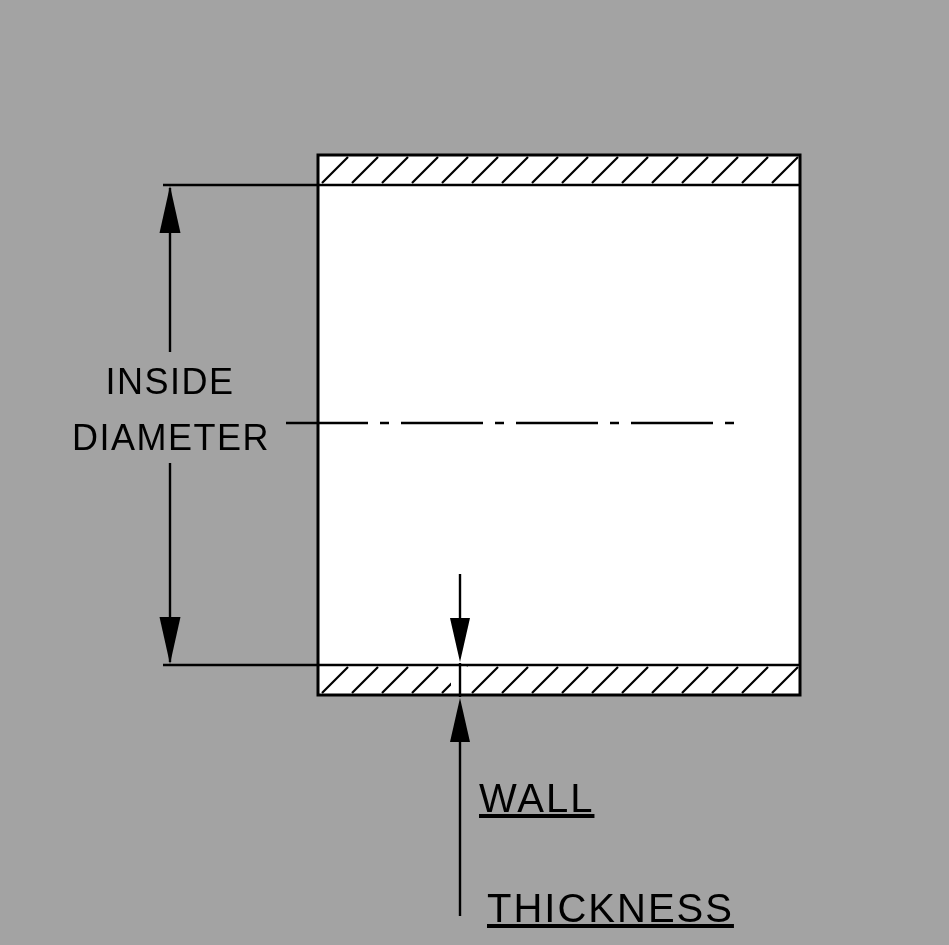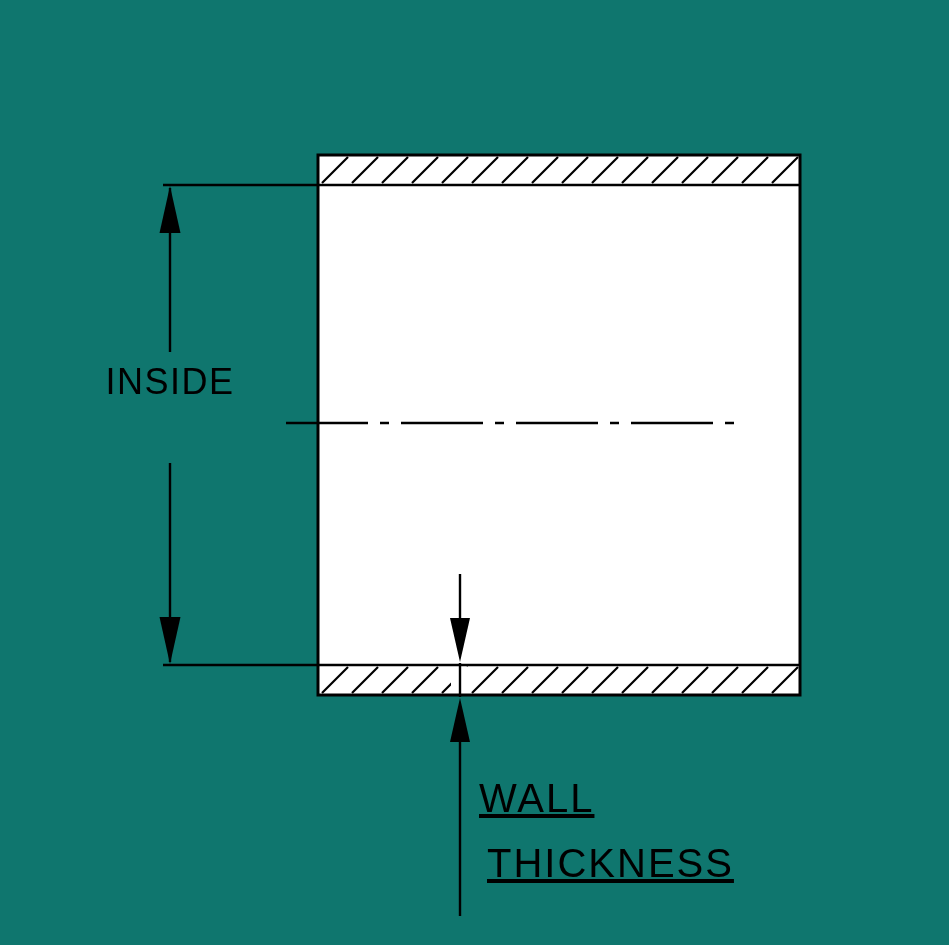--- a/index.html
+++ b/index.html
@@ -4,21 +4,21 @@
 <style>
   html, body {
     margin: 0;
     padding: 0;
     background: #ffffff;
   }
   #stage {
     position: relative;
     width: 949px;
     height: 945px;
-    background: #0f766e;
+    background: #a3a3a3;
     overflow: hidden;
   }
   #drawing {
     position: absolute;
     left: 0;
     top: 0;
   }
   .label {
     position: absolute;
     color: #000000;
@@ -32,21 +32,21 @@
     letter-spacing: 1.5px;
   }
   .callout-label-line {
     font-size: 40px;
     letter-spacing: 2px;
     text-decoration: underline;
   }
   #inside-label-line1 { left: 170px; top: 361px; transform: translateX(-50%); }
   #inside-label-line2 { left: 171px; top: 417px; transform: translateX(-50%); }
   #wall-label-line1   { left: 479px; top: 776px; }
-  #wall-label-line2   { left: 487px; top: 841px; text-align: right; }
+  #wall-label-line2   { left: 487px; top: 886px; text-align: right; }
 </style>
 </head>
 <body>
 
 <div id="stage">
 
   <svg id="drawing" width="949" height="945" viewBox="0 0 949 945" xmlns="http://www.w3.org/2000/svg">
 
     <g>
 
@@ -84,18 +84,19 @@
       <polygon points="460,662 450,618 470,618" fill="#000000"></polygon>
 
       <polygon points="460,698 450,742 470,742" fill="#000000"></polygon>
 
       <line x1="460" y1="742" x2="460" y2="916" stroke="#000000" stroke-width="2.4"></line>
     </g>
   </svg>
 
   <div class="label dim-label-line" id="inside-label-line1">INSIDE</div>
 
+  <div class="label dim-label-line" id="inside-label-line2">DIAMETER</div>
 
   <div class="label callout-label-line" id="wall-label-line1">WALL</div>
 
   <div class="label callout-label-line" id="wall-label-line2">THICKNESS</div>
 
 </div>
 
 </body></html>

